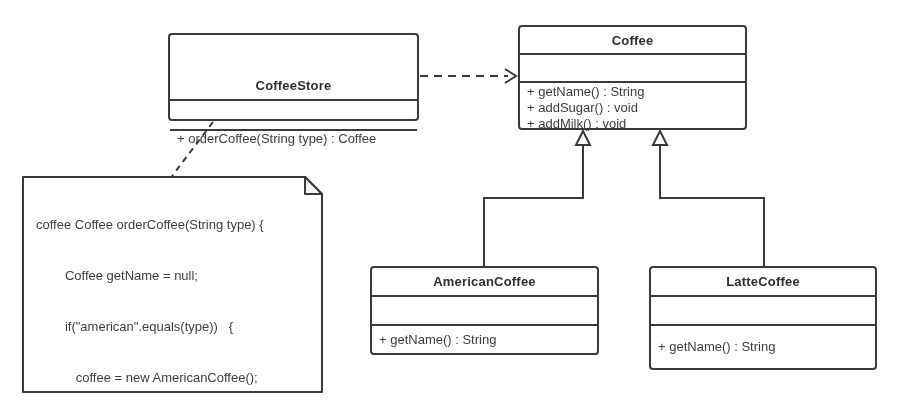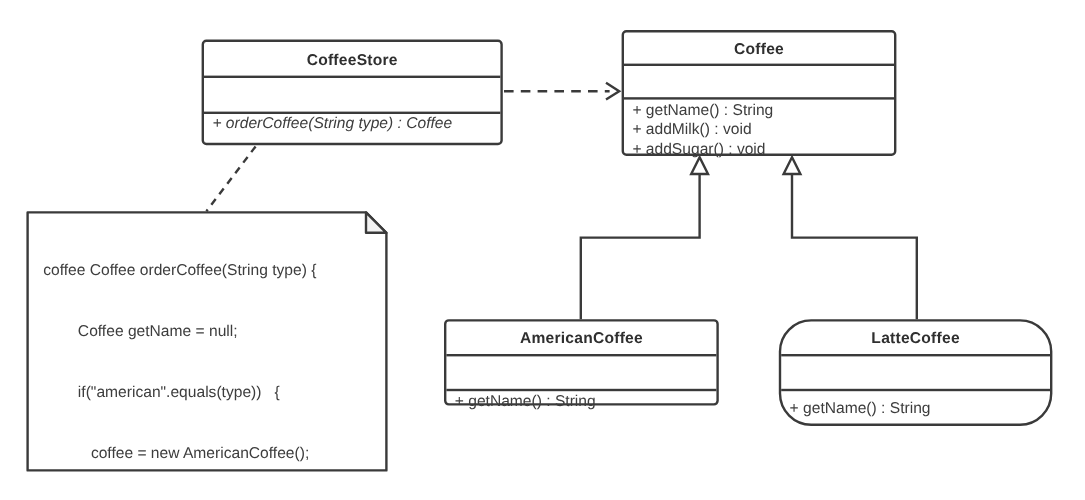--- a/index.html
+++ b/index.html
@@ -52,46 +52,46 @@
       <polygon points="660,131 653,145 667,145" fill="#ffffff" stroke="#3a3a3a" stroke-width="2"></polygon>
     </g>
 
     <g>
       <polygon points="23,177 305,177 322,194 322,392 23,392" fill="#ffffff" stroke="#3a3a3a" stroke-width="2" stroke-linejoin="round"></polygon>
       <polygon points="305,177 322,194 305,194" fill="#f2f2f2" stroke="#3a3a3a" stroke-width="2" stroke-linejoin="round"></polygon>
     </g>
   </svg>
 
   <div class="uml-class" style="left:168px;top:33px;width:251px;height:88px;">
-    <div class="uml-title" style="height:28px;">CoffeeStore</div>
+    <div class="uml-title" style="height:28px;margin-top:36px;">CoffeeStore</div>
     <div class="uml-attrs" style="height:28px;"></div>
-    <div class="uml-methods" style="display:flex;padding-top:0;font-style:italic;">
+    <div class="uml-methods" style="display:flex;padding-top:0;">
       <div class="uml-method">+ orderCoffee(String type) : Coffee</div>
     </div>
   </div>
 
   <div class="uml-class" style="left:518px;top:25px;width:229px;height:105px;">
     <div class="uml-title" style="height:26px;">Coffee</div>
     <div class="uml-attrs" style="height:26px;"></div>
     <div class="uml-methods">
       <div class="uml-method">+ getName() : String</div>
+      <div class="uml-method">+ addSugar() : void</div>
       <div class="uml-method">+ addMilk() : void</div>
-      <div class="uml-method">+ addSugar() : void</div>
     </div>
   </div>
 
-  <div class="uml-class" style="left:370px;top:266px;width:229px;height:72px;">
+  <div class="uml-class" style="left:370px;top:266px;width:229px;height:89px;">
     <div class="uml-title" style="height:27px;">AmericanCoffee</div>
     <div class="uml-attrs" style="height:27px;"></div>
     <div class="uml-methods" style="display:flex;align-items:center;padding-top:0;">
       <div class="uml-method">+ getName() : String</div>
     </div>
   </div>
 
-  <div class="uml-class" style="left:649px;top:266px;width:228px;height:89px;border-radius:27px;">
+  <div class="uml-class" style="left:649px;top:266px;width:228px;height:104px;">
     <div class="uml-title" style="height:27px;">LatteCoffee</div>
     <div class="uml-attrs" style="height:27px;"></div>
     <div class="uml-methods" style="display:flex;align-items:center;padding-top:0;">
       <div class="uml-method">+ getName() : String</div>
     </div>
   </div>
 
   <div class="note-code">
     <div>coffee Coffee orderCoffee(String type) {</div>
     <div>        Coffee getName = null;</div>

